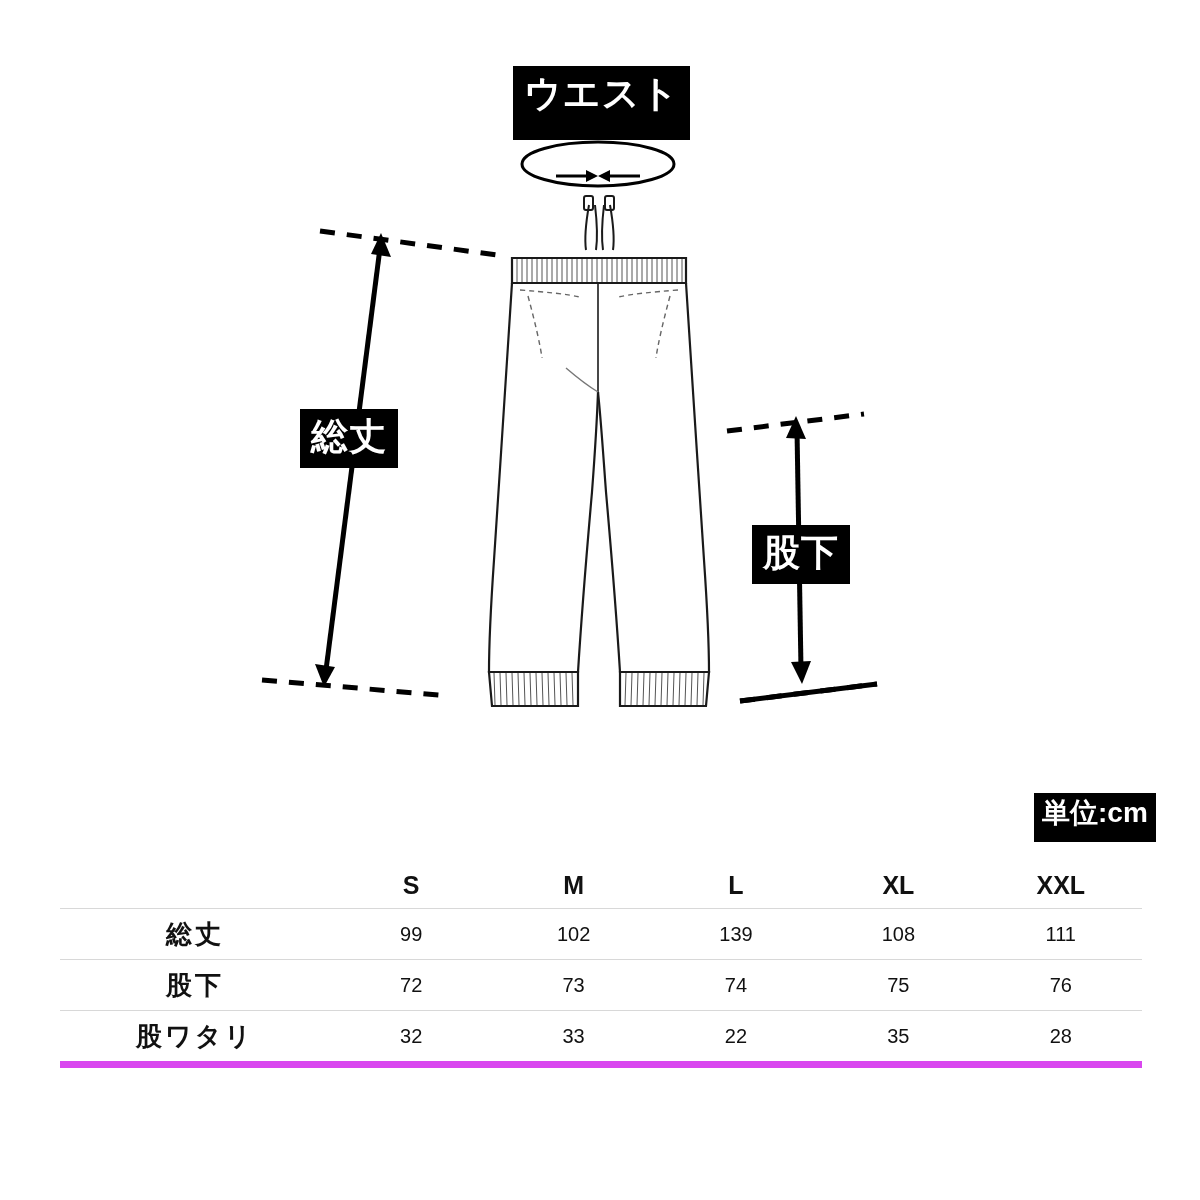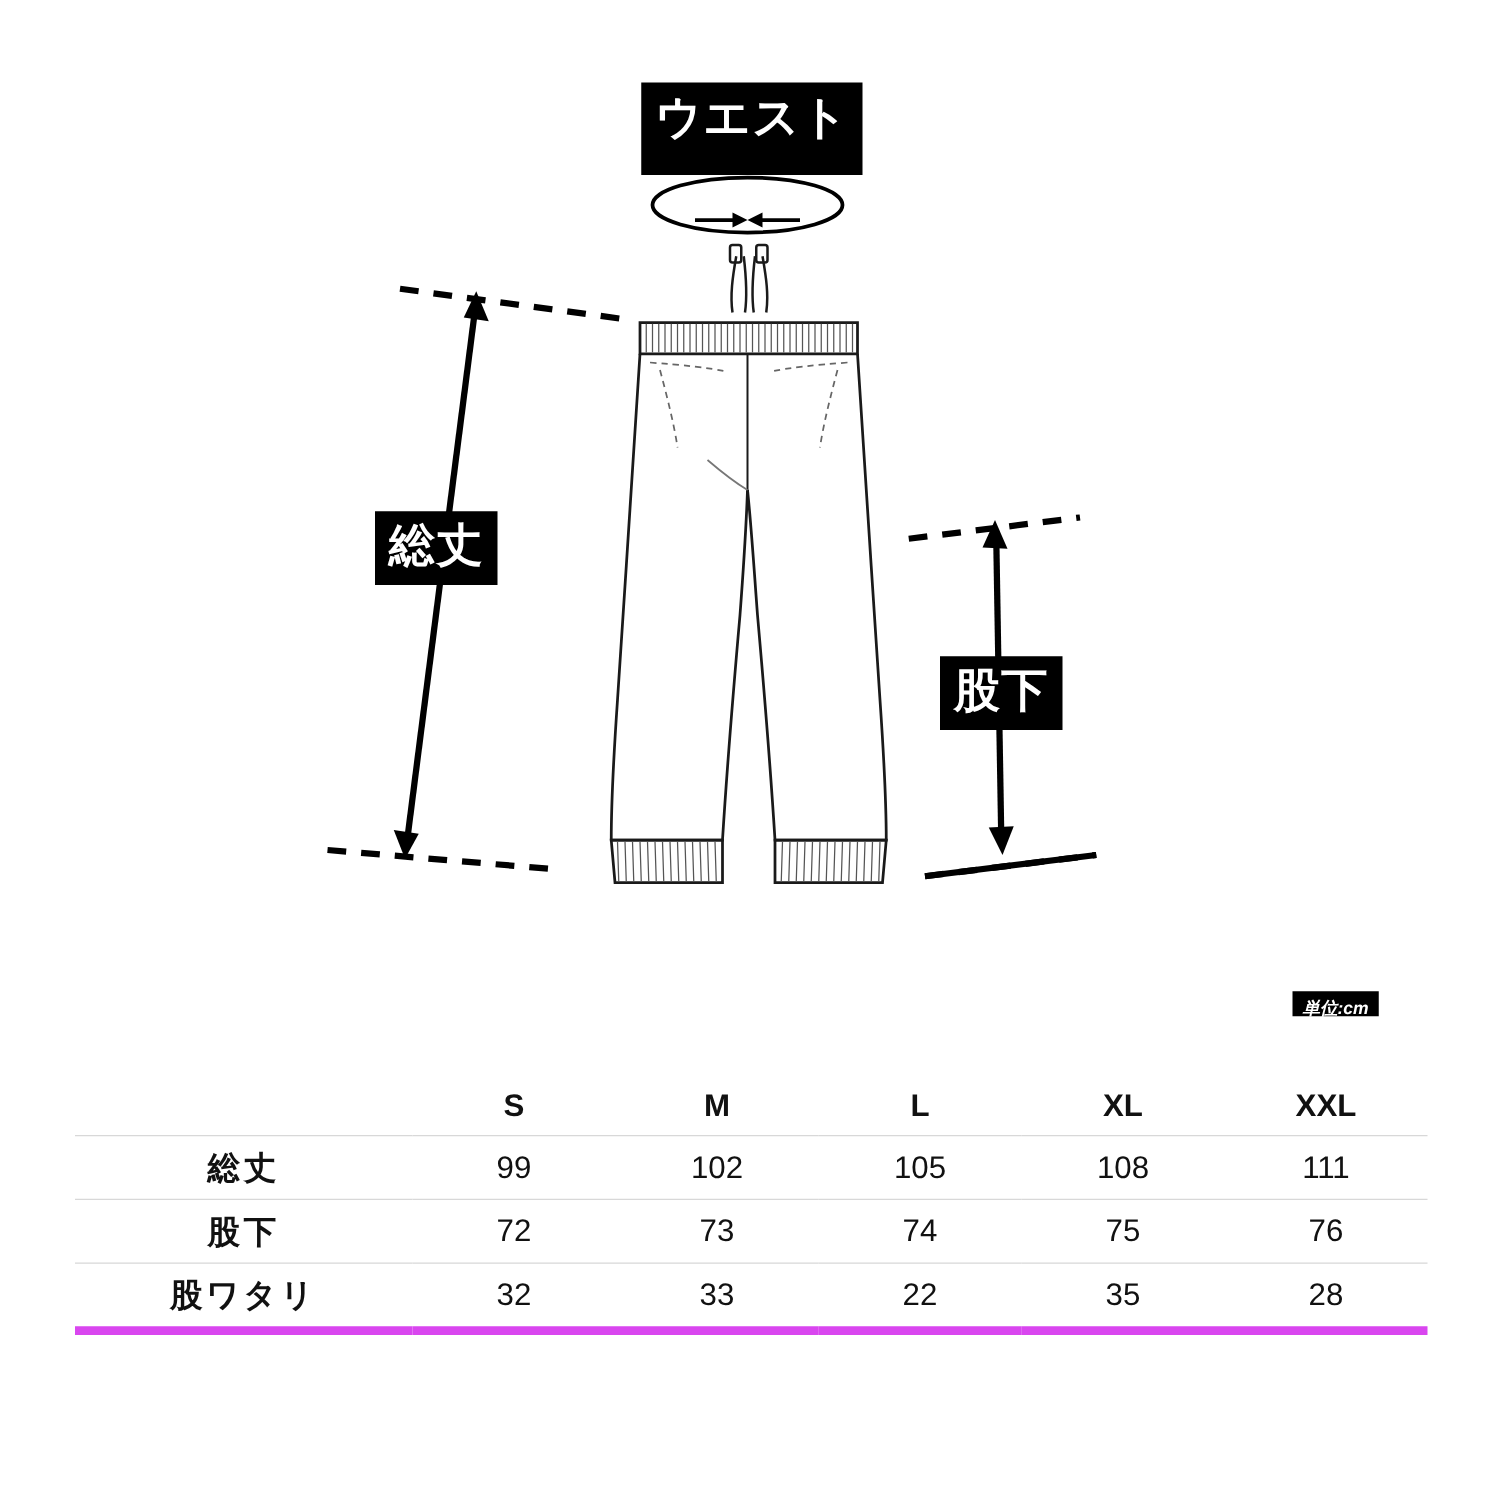--- a/index.html
+++ b/index.html
@@ -52,42 +52,41 @@
   }
   #label-inseam {
     left: 752px;
     top: 525px;
     font-size: 37px;
     padding: 9px 11px 13px 11px;
   }
   #label-unit {
     left: 1034px;
     top: 793px;
-    font-size: 14px;
-    padding: 6px 8px 0 8px;
+    font-size: 28px;
+    padding: 6px 8px 15px 8px;
     letter-spacing: 0px;
-    font-style: italic;
   }
 
   
   #size-table {
     position: absolute;
     left: 60px;
     top: 862px;
     width: 1082px;
     border-collapse: collapse;
     table-layout: fixed;
   }
   #size-table th,
   #size-table td {
     text-align: center;
     vertical-align: middle;
     padding: 0;
     height: 50px;
-    font-size: 25px;
+    font-size: 20px;
     font-weight: 400;
     color: #111111;
   }
   #size-table thead th {
     font-weight: 700;
     font-size: 25px;
     border-bottom: 1px solid #d8d8d8;
     height: 46px;
   }
   #size-table tbody tr {
@@ -270,21 +269,21 @@
       <th>L</th>
       <th>XL</th>
       <th>XXL</th>
     </tr>
   </thead>
   <tbody>
     <tr>
       <th class="row-head">総丈</th>
       <td>99</td>
       <td>102</td>
-      <td>105</td>
+      <td>139</td>
       <td>108</td>
       <td>111</td>
     </tr>
     <tr>
       <th class="row-head">股下</th>
       <td>72</td>
       <td>73</td>
       <td>74</td>
       <td>75</td>
       <td>76</td>

